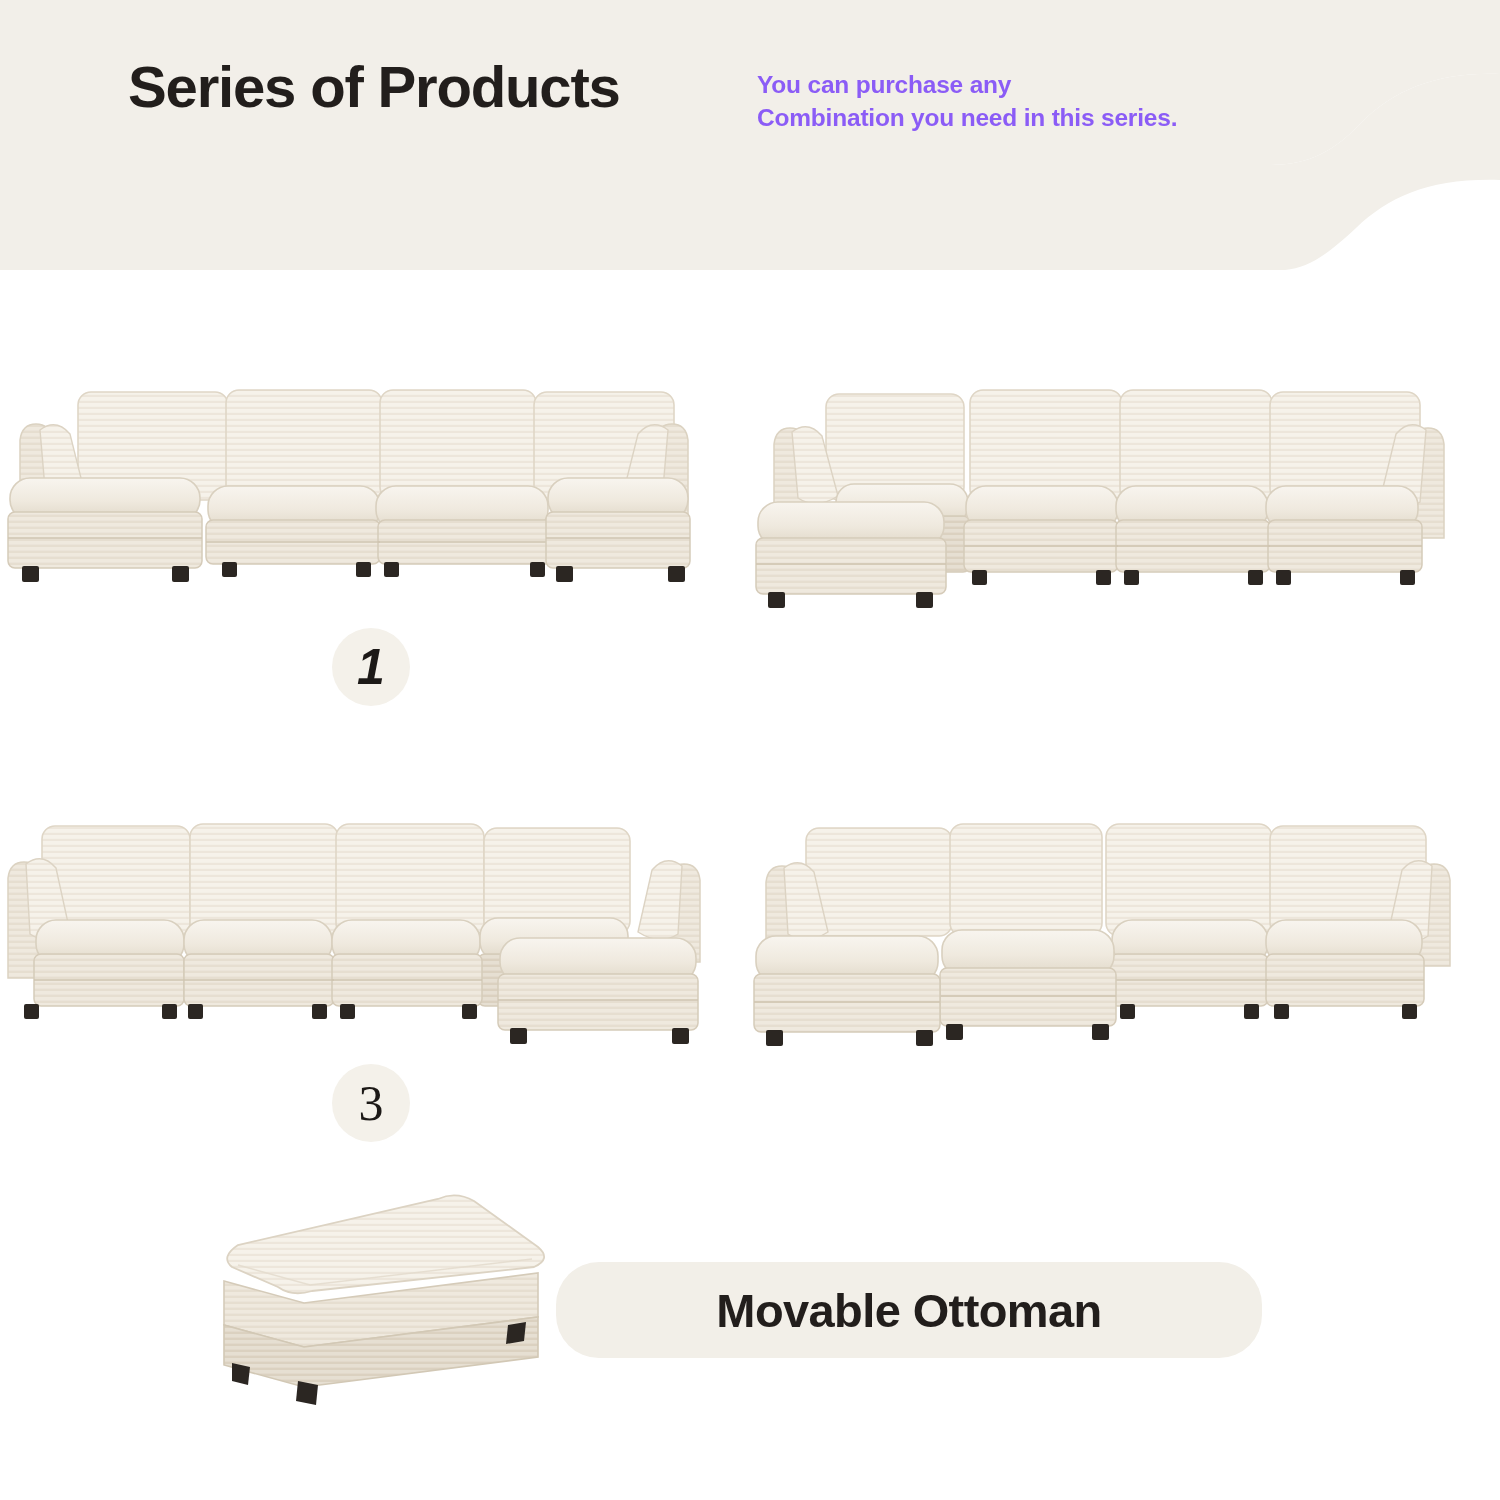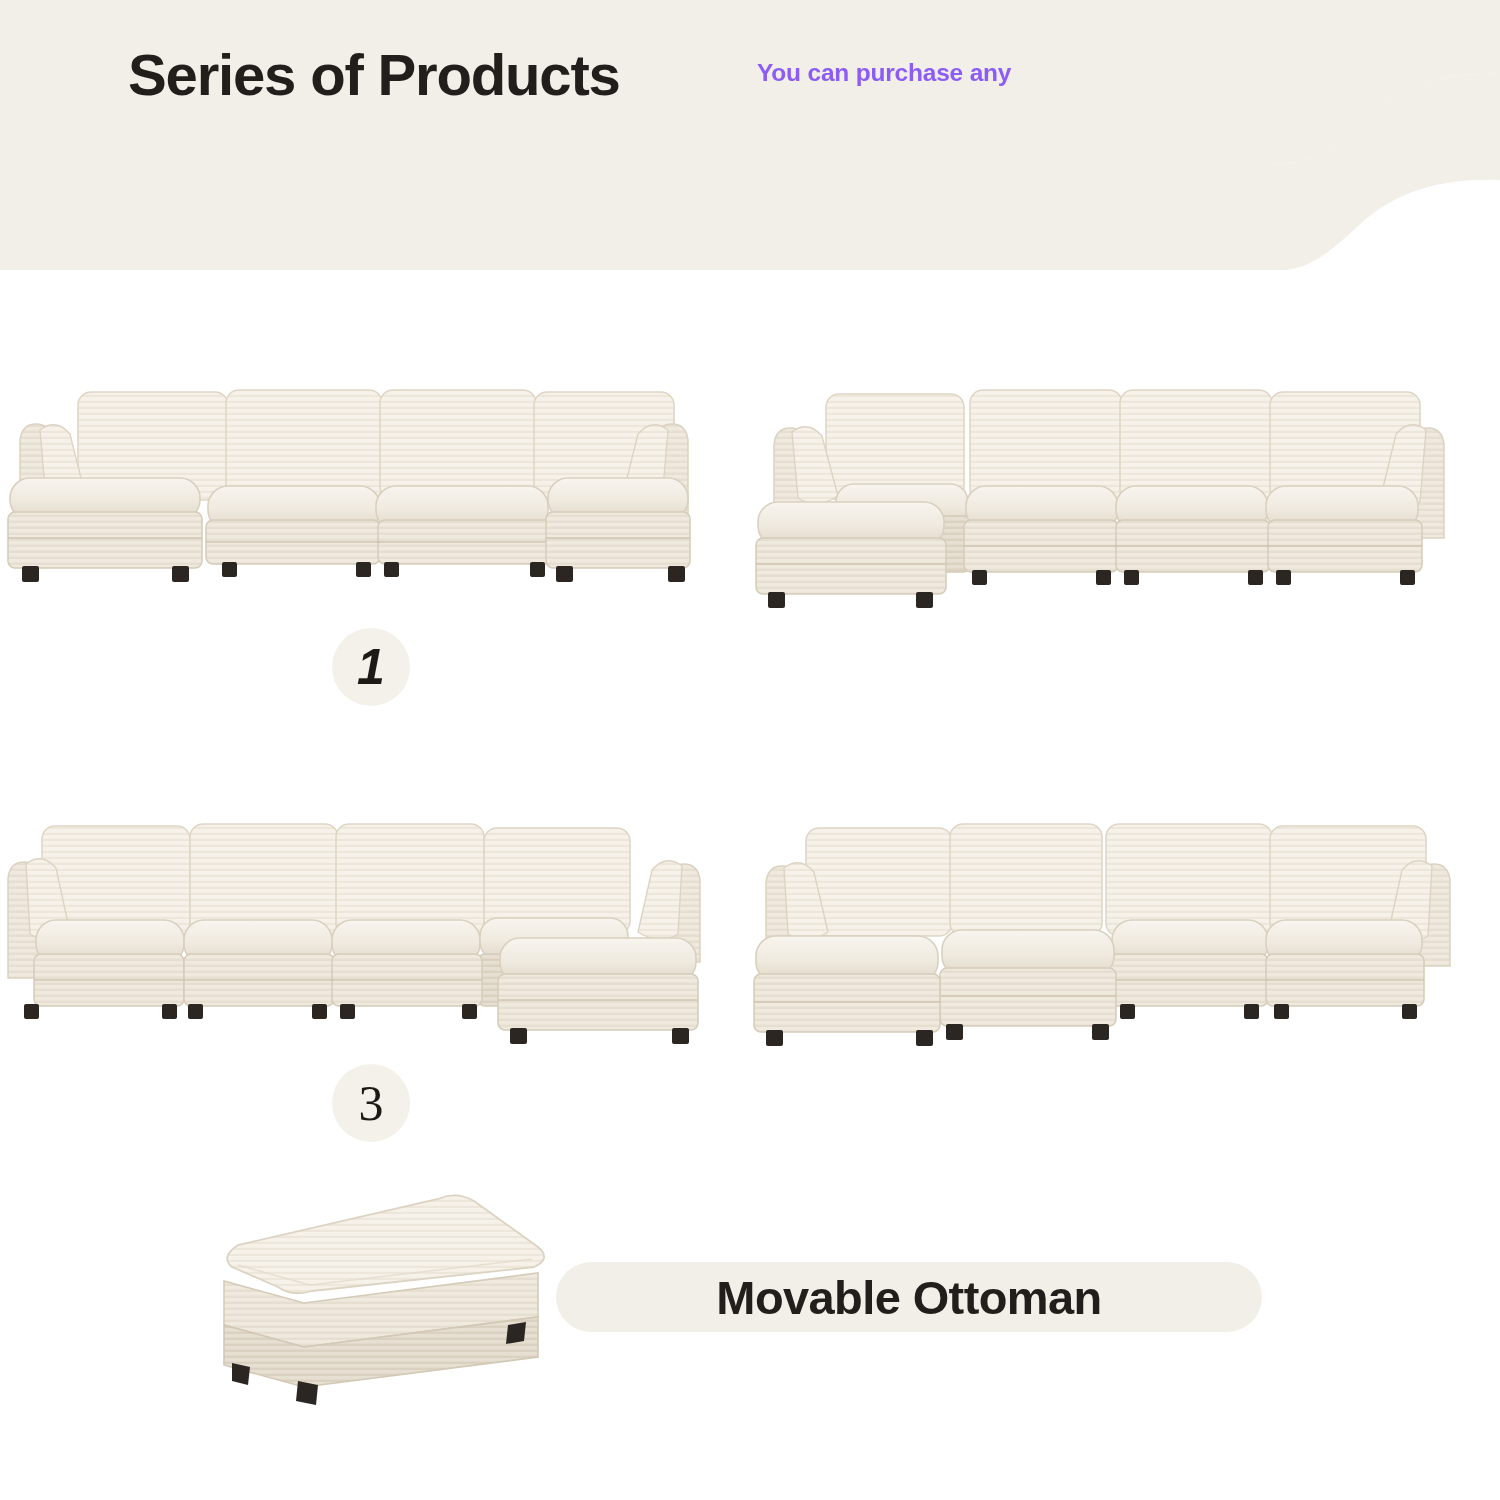--- a/index.html
+++ b/index.html
@@ -14,21 +14,21 @@
   
   #header-banner {
     position:absolute; left:0; top:0;
     width:1500px; height:270px;
     overflow:hidden;
     pointer-events:none;
   }
   #header-banner svg { display:block; }
 
   #header-text-group {
-    position:absolute; left:0; top:4px;
+    position:absolute; left:0; top:16px;
     width:1268px; height:170px;
     display:flex; align-items:flex-start;
   }
   #page-title {
     position:absolute;
     left:128px; top:38px;
     font-size:57px;
     font-weight:bold;
     letter-spacing:-1.2px;
     color:#221E1C;
@@ -67,21 +67,21 @@
     line-height:1;
     font-family:"Liberation Serif", serif;
   }
   .badge.b1 span { font-style:italic; font-weight:bold; font-family:"Liberation Sans", sans-serif; }
   .badge.b3 span { font-weight:normal; font-style:normal; }
 
   
   #ottoman-banner {
     position:absolute;
     left:556px; top:1262px;
-    width:706px; height:70px;
+    width:706px; height:96px;
     background:#F2EFE8;
     border-radius:43px;
     display:flex; align-items:center; justify-content:center;
   }
   #ottoman-banner-label {
     font-size:47px;
     font-weight:bold;
     color:#221E1C;
     letter-spacing:-0.6px;
     white-space:nowrap;
@@ -97,20 +97,21 @@
     <path d="M0,0 L1500,0 L1500,180 C1430,178 1390,196 1356,228 C1330,252 1310,268 1285,270 L0,270 Z
              M0,0 L0,165 L1270,165 C1310,165 1335,150 1360,124 C1395,88 1440,72 1500,74 L1500,0 Z" fill="#F2EFE9" fill-rule="evenodd"></path>
     <path d="M0,0 L1500,0 L1500,74 C1440,72 1395,88 1360,124 C1335,150 1310,165 1270,165 L0,165 Z" fill="#F2EFE9"></path>
   </svg>
 </div>
 
 <div id="header-text-group">
   <div id="page-title">Series of Products</div>
   <div id="header-subtitle">
     <div>You can purchase any</div>
+    <div>Combination you need in this series.</div>
   </div>
 </div>
 
 <svg width="0" height="0" style="position:absolute">
   <defs>
     <pattern id="ribH" width="6" height="6" patternUnits="userSpaceOnUse">
       <rect width="6" height="6" fill="#EFE9DE"></rect>
       <rect width="6" height="2.4" y="2.6" fill="#E2DACB" opacity="0.72"></rect>
     </pattern>
     <pattern id="ribHlight" width="6" height="6" patternUnits="userSpaceOnUse">

